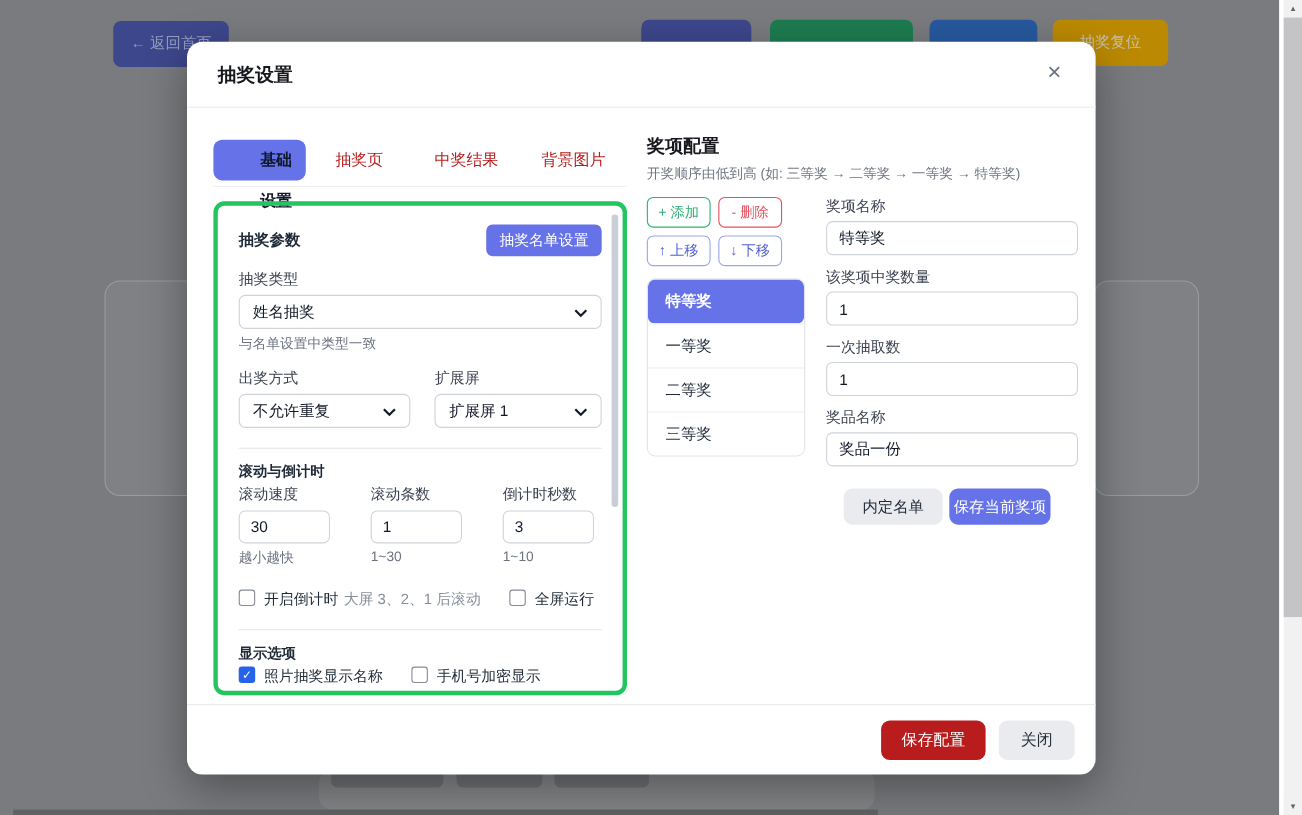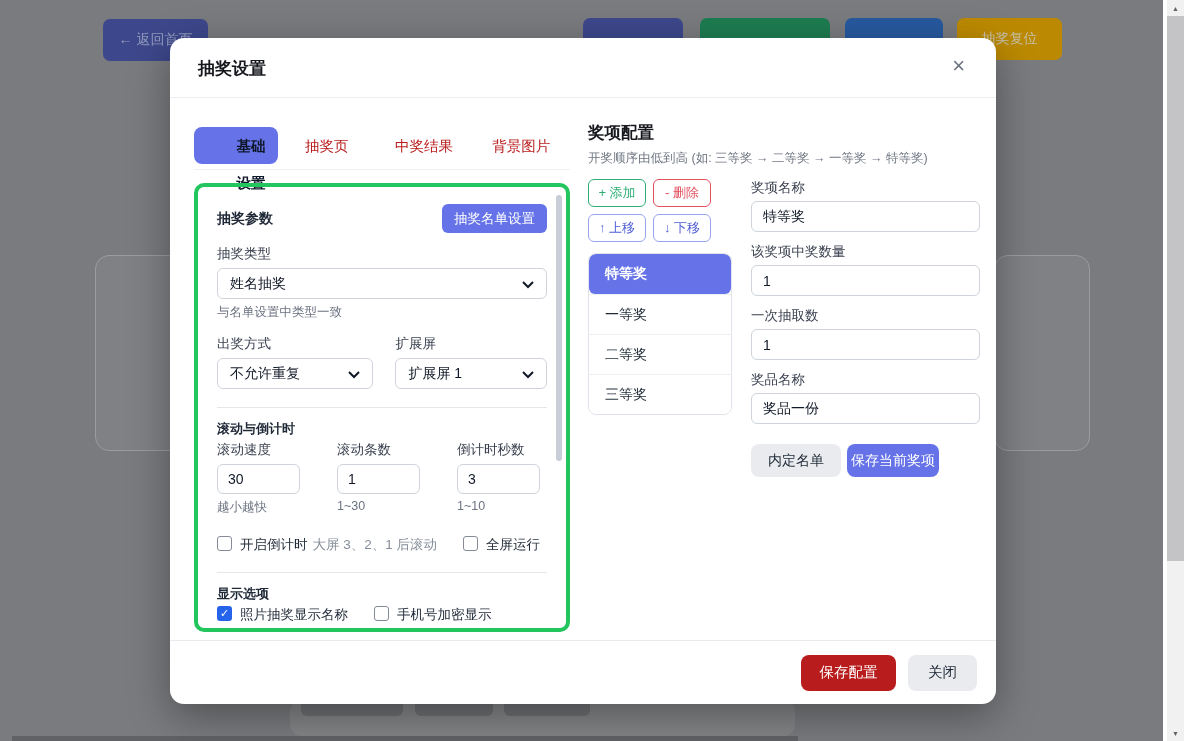--- a/index.html
+++ b/index.html
@@ -95,21 +95,21 @@
   .prize-item { height:40px; display:flex; align-items:center; padding-left:16px; font-size:14px; color:#1f2937;
                 border-top:1px solid #edeff3; cursor:pointer; background:#fff; }
   .prize-item:first-child { border-top:none; }
   .prize-item.selected { background:#6673e8; color:#fff; border-radius:6px; font-weight:600; }
   .rc-right { flex:1; }
   .field { margin-bottom:11px; }
   .field .flabel { margin-bottom:4px; }
   .text-input { width:100%; height:31px; border:1px solid #ced4da; border-radius:6px; padding:0 11px; font-size:14px; }
   .rc-buttons { display:flex; gap:6px; margin-top:20px; }
   .btn-neutral { background:#e9ebee; color:#1f2937; border:none; border-radius:8px; height:33px; padding:0 17px;
-                 font-size:14px; cursor:pointer; }
+                 font-size:14px; cursor:pointer;margin-left:16px; }
   .btn-save-prize { background:#6673e8; color:#fff; border:none; border-radius:8px; height:33px; padding:0 4px;
                     font-size:14px; cursor:pointer; }
 
   
   .modal-footer { position:absolute; left:0; bottom:0; width:100%; height:64px; border-top:1px solid #e9ebef;
                   display:flex; align-items:center; justify-content:flex-end; gap:12px; padding-right:19px; }
   .btn-footer-save { width:95px; height:36px; background:#b91c1c; color:#fff; border:none; border-radius:8px;
                      font-size:14.5px; cursor:pointer; }
   .btn-footer-close { width:69px; height:36px; background:#e9ebee; color:#1f2937; border:none; border-radius:8px;
                       font-size:14.5px; cursor:pointer; }

